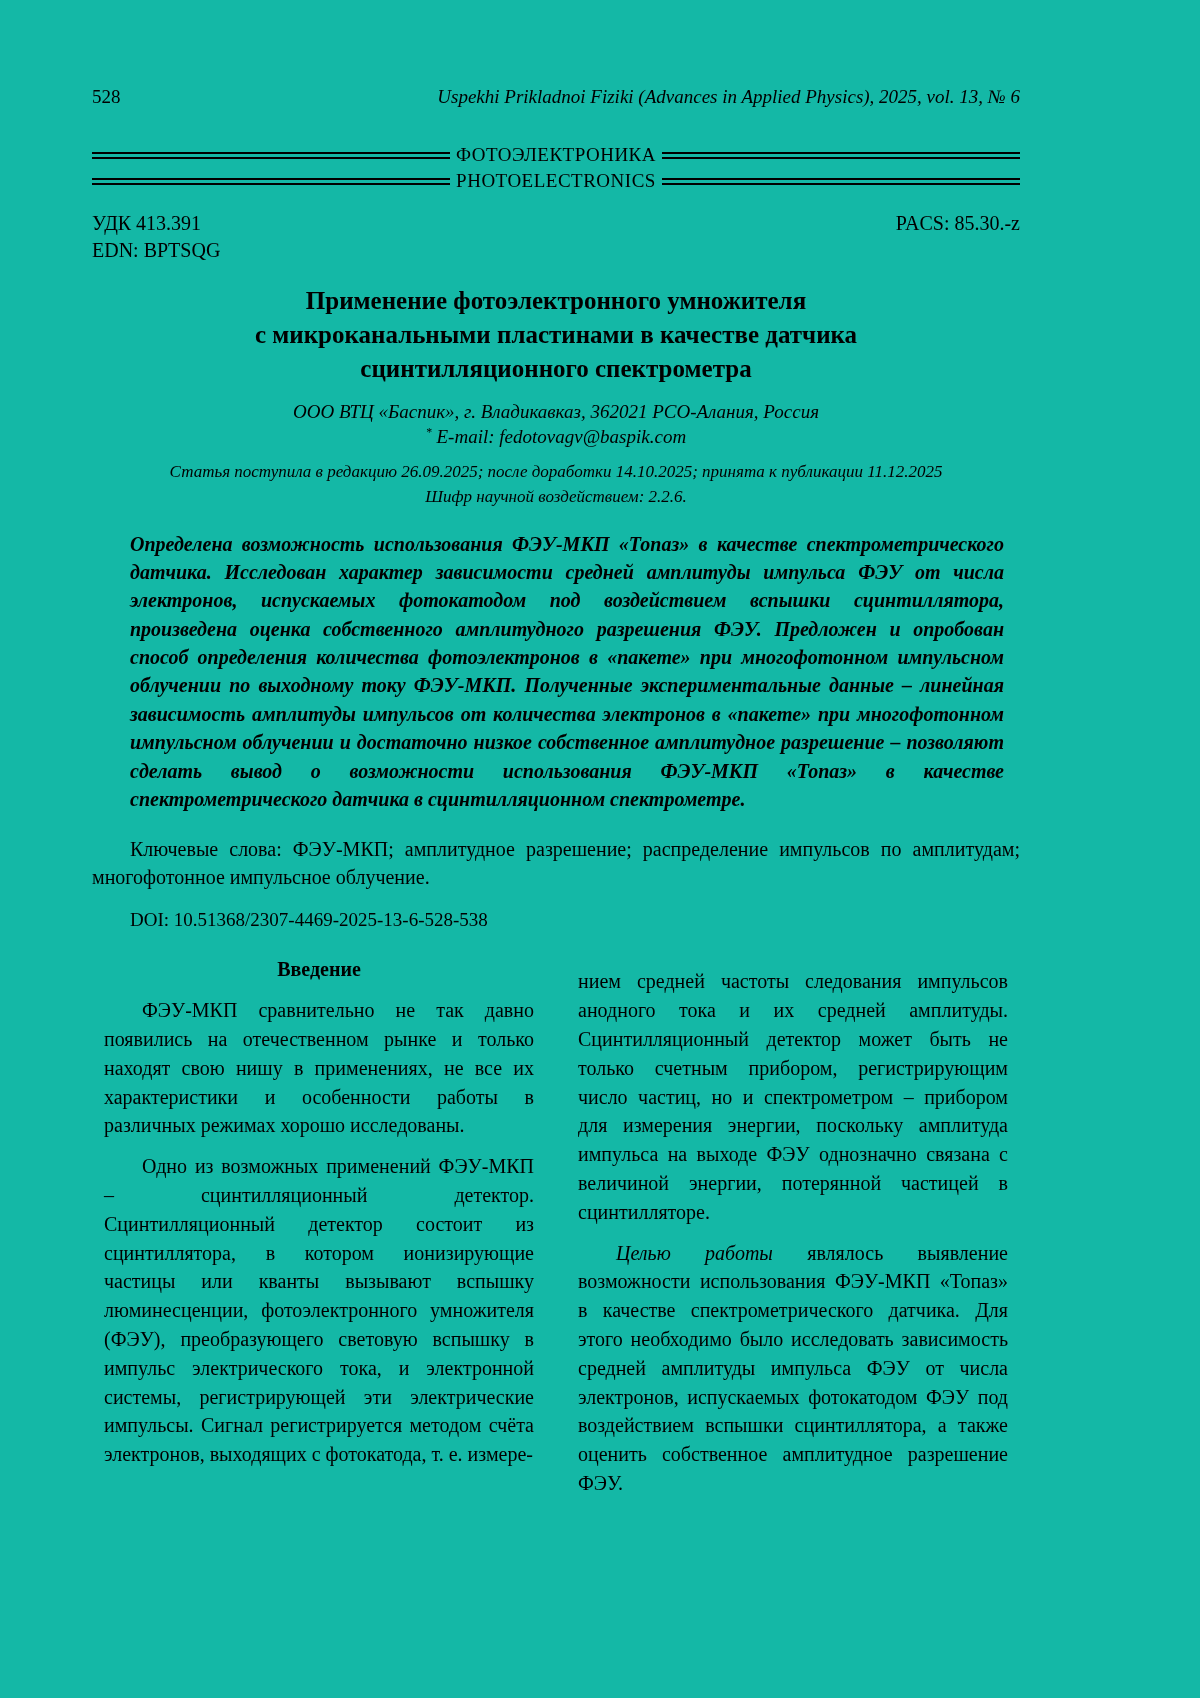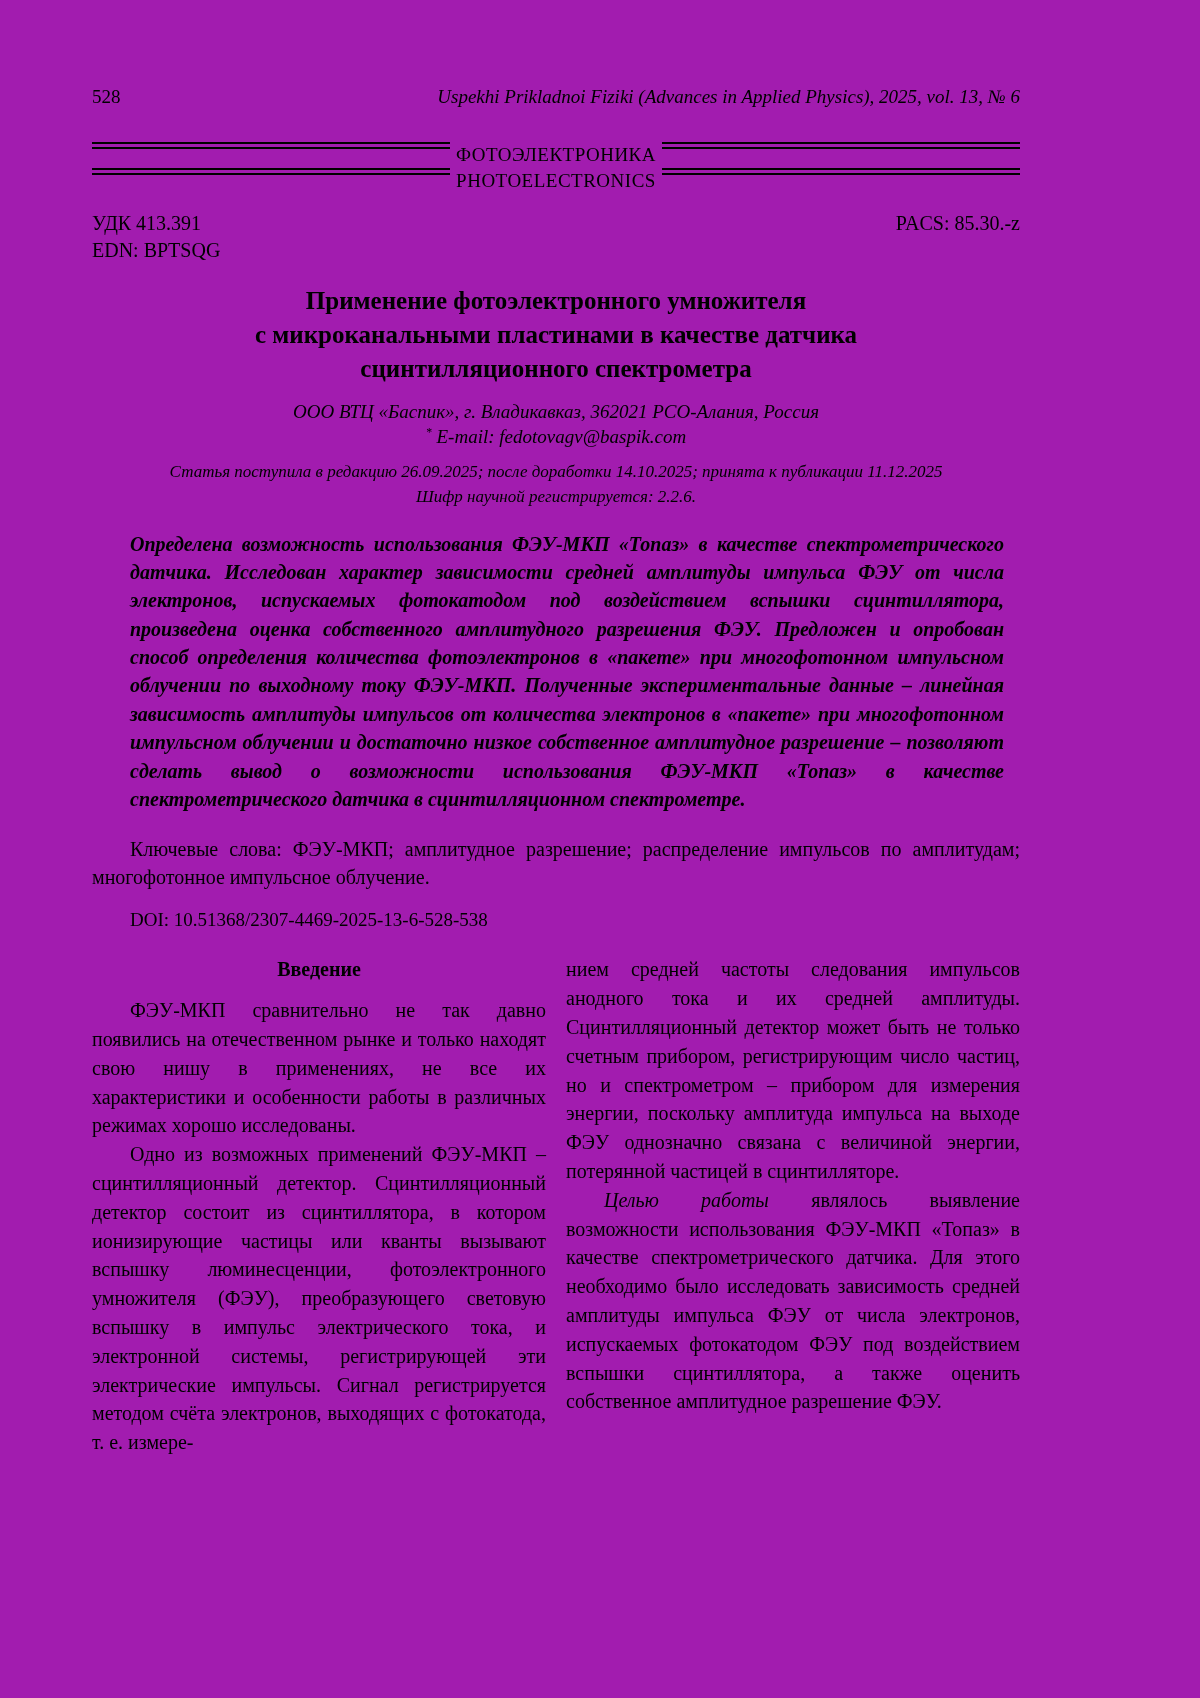--- a/index.html
+++ b/index.html
@@ -5,41 +5,41 @@
   html, body {
     margin: 0;
     padding: 0;
     background: #e8e8e8;
   }
   .page {
     position: relative;
     width: 1200px;
     height: 1698px;
     margin: 0 auto;
-    background: #a21caf;
+    background: #14b8a6;
     box-sizing: border-box;
     padding: 86px 180px 40px 92px;
     font-family: "Liberation Serif", "DejaVu Serif", serif;
     color: #000;
     overflow: hidden;
   }
   
   .running-head {
     display: flex;
     justify-content: space-between;
     align-items: baseline;
     font-size: 19px;
   }
   .running-head .journal { font-style: italic; margin-left: 8px; }
 
   
   .banner { margin-top: 34px; font-size: 19px; }
   .banner-row {
     display: flex;
-    align-items: flex-start;
+    align-items: center;
     gap: 6px;
     line-height: 26px;
   }
   .banner-row .rule {
     flex: 1;
     height: 7px;
     box-sizing: border-box;
     border-top: 2px solid #000;
     border-bottom: 2px solid #000;
   }
@@ -128,21 +128,21 @@
     font-size: 20px;
     line-height: 1.44;
     text-align: justify;
   }
   .col { flex: 1; min-width: 0; }
   .intro-heading {
     text-align: center;
     font-weight: bold;
     margin-bottom: 12px;
   }
-  .col p { margin: 0; }
+  .col p { margin: 12px; }
   .col p.indent { text-indent: 38px; }
   .lead-italic { font-style: italic; }
 </style>
 </head>
 <body>
 
 <div class="page">
 
   <div class="running-head">
     <span>528</span>
@@ -175,21 +175,21 @@
     <div>с микроканальными пластинами в качестве датчика</div>
     <div>сцинтилляционного спектрометра</div>
   </div>
 
 
   <div class="affiliation">ООО ВТЦ «Баспик», г. Владикавказ, 362021 РСО-Алания, Россия</div>
   <div class="email-line"><sup>*</sup><span> E-mail: fedotovagv@baspik.com</span></div>
 
   <div class="received">
     <div>Статья поступила в редакцию 26.09.2025; после доработки 14.10.2025; принята к публикации 11.12.2025</div>
-    <div>Шифр научной регистрируется: 2.2.6.</div>
+    <div>Шифр научной воздействием: 2.2.6.</div>
   </div>
 
   <div class="abstract">Определена возможность использования ФЭУ-МКП «Топаз» в качестве спектрометрического датчика. Исследован характер зависимости средней амплитуды импульса ФЭУ от числа электронов, испускаемых фотокатодом под воздействием вспышки сцинтиллятора, произведена оценка собственного амплитудного разрешения ФЭУ. Предложен и опробован способ определения количества фотоэлектронов в «пакете» при многофотонном импульсном облучении по выходному току ФЭУ-МКП. Полученные экспериментальные данные – линейная зависимость амплитуды импульсов от количества электронов в «пакете» при многофотонном импульсном облучении и достаточно низкое собственное амплитудное разрешение – позволяют сделать вывод о возможности использования ФЭУ-МКП «Топаз» в качестве спектрометрического датчика в сцинтилляционном спектрометре.</div>
 
   <div class="keywords"><span class="kw-label">Ключевые слова: </span><span>ФЭУ-МКП; амплитудное разрешение; распределение импульсов по амплитудам; многофотонное импульсное облучение.</span></div>
 
   <div class="doi-line">DOI: 10.51368/2307-4469-2025-13-6-528-538</div>
 
   <div class="columns">
     <div class="col">

